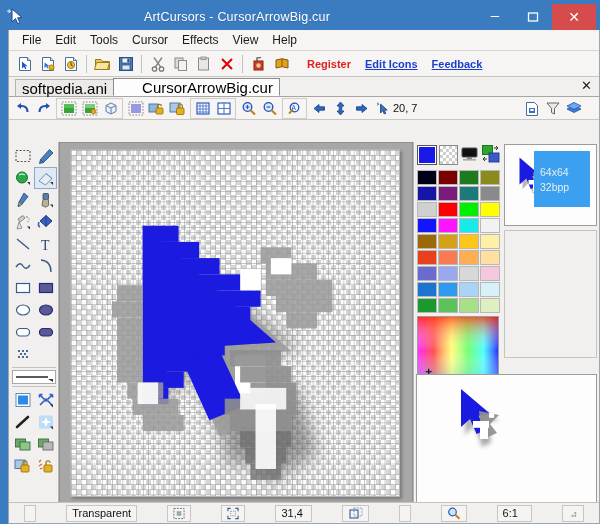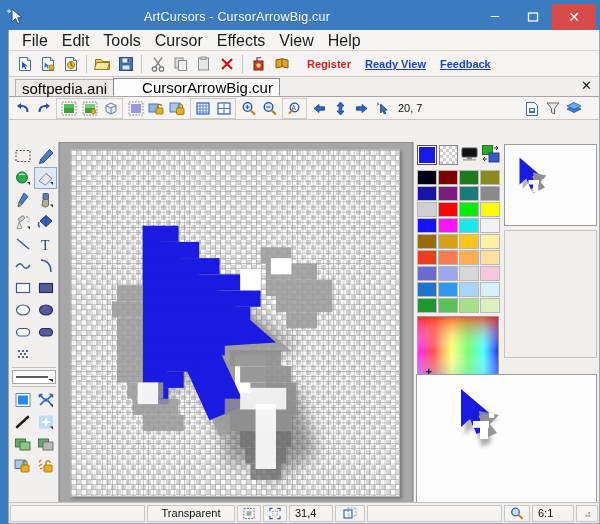--- a/index.html
+++ b/index.html
@@ -49,21 +49,21 @@
     border:1px solid #9aa6b4;
     border-top:none;
   }
 
   
   .menubar{
     height:21px;background:#f6f5f4;display:flex;align-items:center;
     padding-left:6px;border-bottom:1px solid #d8d6d3;
   }
   .menu-item{
-    font-size:16px;color:#1a1a1a;padding:2px 7px;line-height:15px;
+    font-size:12px;color:#1a1a1a;padding:2px 7px;line-height:15px;
   }
 
   
   .toolbar{
     height:26px;background:#f6f5f4;display:flex;align-items:center;
     padding:0 4px;border-bottom:1px solid #c9c6c2;gap:0px;
   }
   .tb-btn{
     width:23px;height:22px;display:flex;align-items:center;justify-content:center;
     position:relative;
@@ -89,21 +89,21 @@
     position:absolute;right:7px;top:1px;font-size:13px;color:#222;line-height:15px;
   }
 
   
   .toolbar2{
     height:23px;background:#f6f5f4;display:flex;align-items:center;
     padding:0 3px;border-bottom:1px solid #c9c6c2;
   }
   .t2-btn{width:21px;height:20px;display:flex;align-items:center;justify-content:center;position:relative;}
   .t2-group{display:flex;align-items:center;border:1px solid #cfcdc9;height:21px;padding:0 1px;margin:0 2px;}
-  .t2-coord{font-size:11px;color:#111;margin-left:5px;}
+  .t2-coord{font-size:11px;color:#111;}
   .t2-spacer{flex:1;}
 
   
   .workspace{
     position:absolute;left:0;top:112px;width:590px;height:381px;
     display:flex;
   }
 
   
   .palette{
@@ -203,21 +203,21 @@
     flex:1;margin:2px;background:#fdfdfd;border:1px solid #9c9c9c;position:relative;
   }
 
   
   .statusbar{
     position:absolute;left:0;bottom:0;width:590px;height:21px;
     background:#f1f0ef;border-top:1px solid #c6c3bf;display:flex;align-items:center;
     font-size:11px;color:#111;
   }
   .sb-pane{
-    height:17px;border:1px solid #c9c6c2;margin:0 1px;display:flex;align-items:center;
+    height:17px;border:1px solid #c9c6c2;margin:0 15px;display:flex;align-items:center;
     padding:0 5px;background:#f5f4f3;
   }
   .sb-grow{flex:1;}
 </style>
 </head>
 <body>
 
 <div id="app">
   <div class="win-frame">
 
@@ -324,21 +324,21 @@
             <circle cx="7.5" cy="9.5" r="2.2" fill="#f0d090"></circle>
           </svg>
         </div>
         <div class="tb-btn">
           <svg width="16" height="16" viewBox="0 0 16 16">
             <path d="M2 4 Q8 1.5 14 4 L14 12 Q8 9.5 2 12 Z" fill="#e0a020" stroke="#8a5a08" stroke-width="1"></path>
             <path d="M8 2.8 L8 10.8" stroke="#8a5a08" stroke-width="1"></path>
           </svg>
         </div>
         <a class="tb-link">Register</a>
-        <a class="tb-link blue">Ready View</a>
+        <a class="tb-link blue">Edit Icons</a>
         <a class="tb-link blue">Feedback</a>
       </div>
 
       <div class="tabstrip">
         <div class="tab">softpedia.ani</div>
         <div class="tab active">CursorArrowBig.cur</div>
         <div class="tab-close">✕</div>
       </div>
 
       <div class="toolbar2">
@@ -858,20 +858,24 @@
               <div class="preview-box">
                 <svg width="48" height="52" viewBox="0 0 32 34" style="position:absolute;left:4px;top:6px">
                   <g opacity=".5">
                     <path d="M9 9 L9 25 L13 21 L16 28 L20 26 L17 19 L24 18 Z" fill="#777"></path>
                   </g>
                   <path d="M7 4 L7 22 L11.5 18 L14.5 25 L18.5 23.2 L15.5 16.5 L21 16 Z" fill="#1a1ae0"></path>
                   <path d="M16 14 L25 16 L21 20 L24 24 L20 26 L17 22 Z" fill="#8f8f8f"></path>
                   <rect x="16" y="20" width="3.5" height="7" fill="#fff"></rect>
                   <rect x="13" y="19" width="7" height="3" fill="#fff"></rect>
                 </svg>
+                <div class="info-tile">
+                  <div>64x64</div>
+                  <div>32bpp</div>
+                </div>
               </div>
               <div class="preview-empty"></div>
             </div>
           </div>
 
           <div class="dock-bottom">
             <svg width="72" height="76" viewBox="0 0 36 38" style="position:absolute;left:28px;top:6px">
               <defs>
                 <filter id="sh2" x="-50%" y="-50%" width="200%" height="200%">
                     <feGaussianBlur stdDeviation="1.1"></feGaussianBlur>

